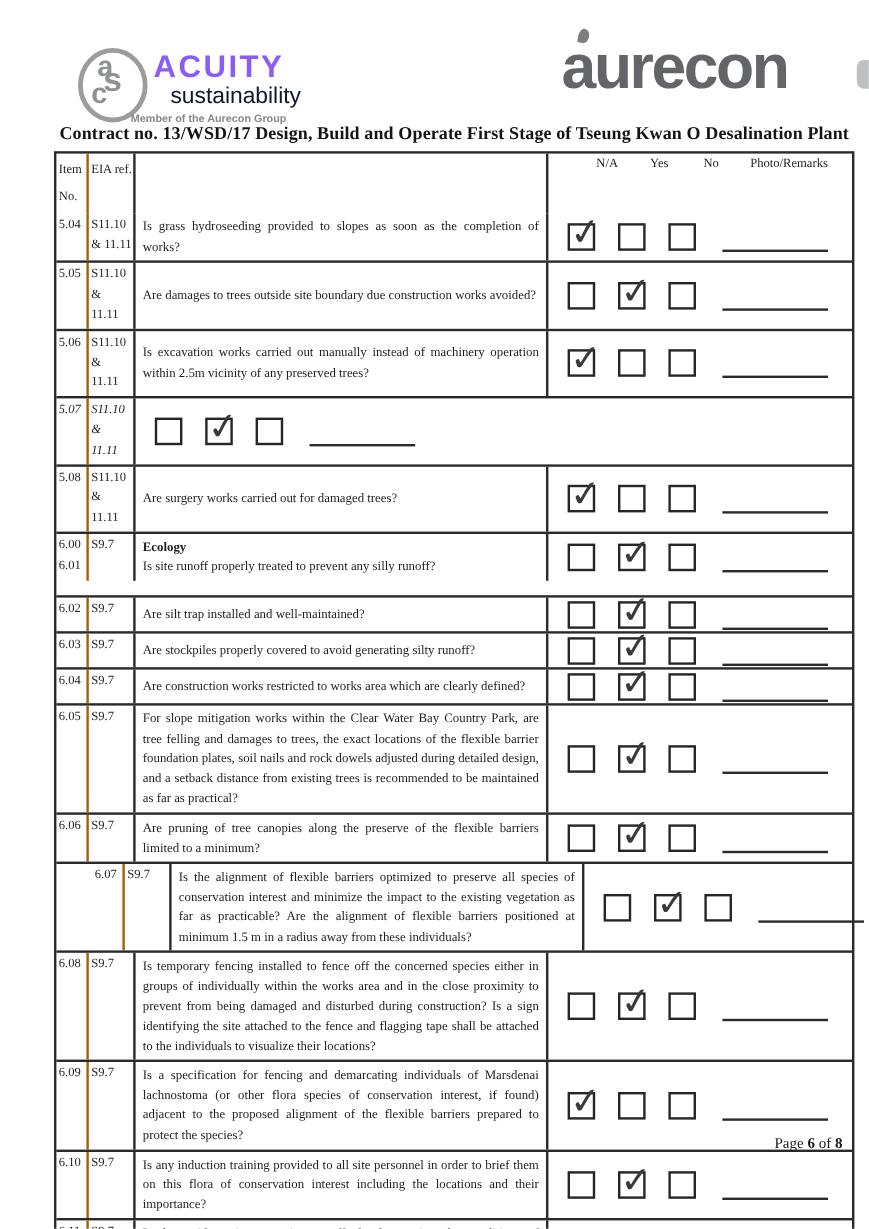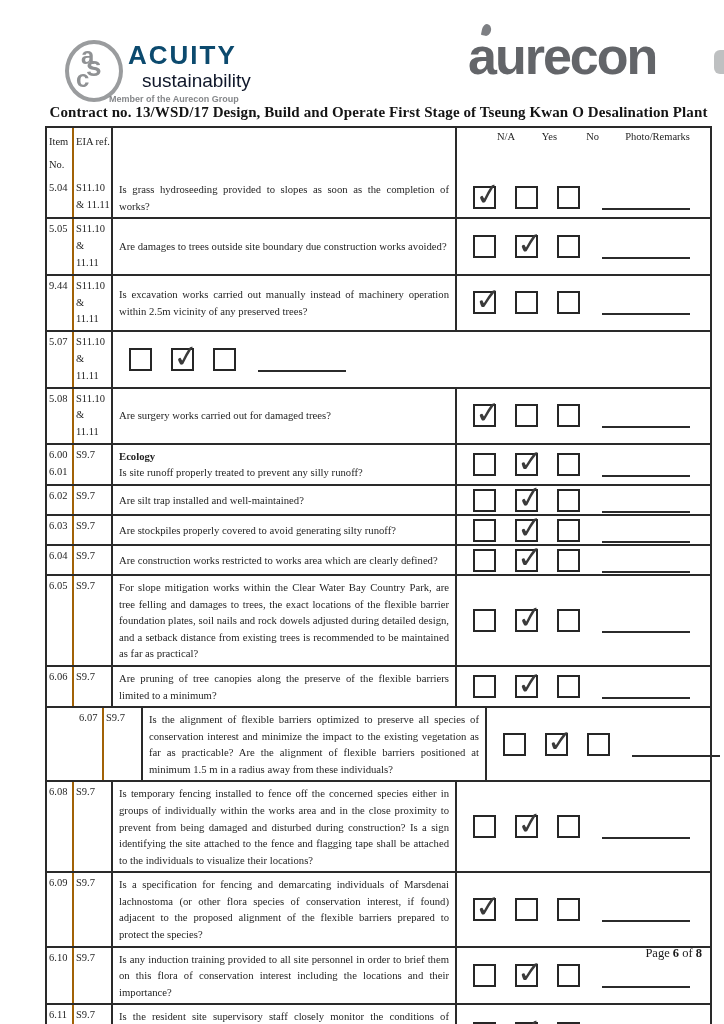--- a/index.html
+++ b/index.html
@@ -17,21 +17,21 @@
     border:4px solid #9a9c9e;border-radius:50%;
     color:#8f9193;font-family:"Liberation Sans",sans-serif;font-weight:bold;
   }
   .acs-oval span{position:absolute;line-height:1;}
   .acs-a{font-size:24px;left:12px;top:0px;}
   .acs-c{font-size:24px;left:7px;top:23px;}
   .acs-s{font-size:28px;left:17px;top:9px;}
   .acuity-name{
     position:absolute;left:66px;top:4px;
     font-family:"Liberation Sans",sans-serif;font-weight:bold;
-    font-size:26px;letter-spacing:2px;color:#0c4a6e;line-height:1;
+    font-size:26px;letter-spacing:2px;color:#8b5cf6;line-height:1;
   }
   .acuity-tagline{
     position:absolute;left:80px;top:33px;
     font-family:"Liberation Sans",sans-serif;
     font-size:19px;color:#0f172a;line-height:1;
   }
   .acuity-member{
     position:absolute;left:47px;top:57px;
     font-family:"Liberation Sans",sans-serif;font-weight:bold;
     font-size:9px;color:#85878a;line-height:1;white-space:nowrap;
@@ -182,38 +182,38 @@
       <div class="box"></div>
       <div class="box">
               <span class="check" style="transform: rotate(-4deg);">✓</span>
             </div>
       <div class="box"></div>
       <div class="remark"></div>
     </div>
   </div>
 
   <div class="row" style="min-height: 35px;">
-    <div class="c-item">9.44</div>
+    <div class="c-item">5.06</div>
     <div class="c-eia">S11.10 &amp;
 11.11</div>
     <div class="c-q">
 
       <div>Is excavation works carried out manually instead of machinery operation within 2.5m vicinity of any preserved trees?</div>
     </div>
     <div class="c-checks">
       <div class="box">
               <span class="check" style="transform: rotate(-1deg);">✓</span>
             </div>
       <div class="box"></div>
       <div class="box"></div>
       <div class="remark"></div>
     </div>
   </div>
 
-  <div class="row" style="min-height: 36px;">
+  <div class="row" style="min-height: 36px; font-style: italic;">
     <div class="c-item">5.07</div>
     <div class="c-eia">S11.10 &amp;
 11.11</div>
     <div class="c-checks">
       <div class="box"></div>
       <div class="box">
               <span class="check" style="transform: rotate(-7deg);">✓</span>
             </div>
       <div class="box"></div>
       <div class="remark"></div>
@@ -249,21 +249,21 @@
     <div class="c-checks">
       <div class="box"></div>
       <div class="box">
               <span class="check" style="transform: rotate(-1deg);">✓</span>
             </div>
       <div class="box"></div>
       <div class="remark"></div>
     </div>
   </div>
 
-  <div class="row" style="min-height: 30px;">
+  <div class="row" style="min-height: 30px; margin-top: 12px;">
     <div class="c-item">6.02</div>
     <div class="c-eia">S9.7</div>
     <div class="c-q">
 
       <div>Are silt trap installed and well-maintained?</div>
     </div>
     <div class="c-checks">
       <div class="box"></div>
       <div class="box">
               <span class="check" style="transform: rotate(-7deg);">✓</span>

